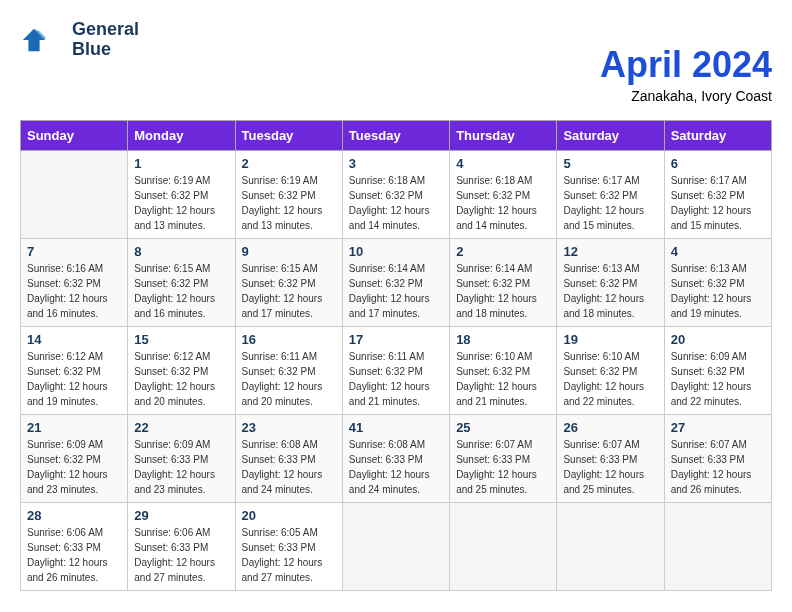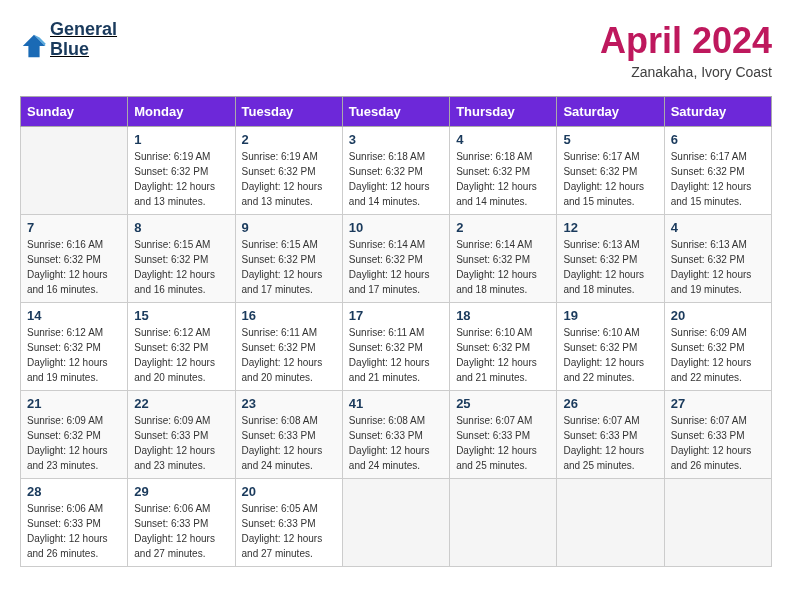--- a/index.html
+++ b/index.html
@@ -11,23 +11,22 @@
       padding: 20px;
     }
     .header-area {
       display: flex;
       justify-content: space-between;
       align-items: flex-start;
       margin-bottom: 16px;
     }
     .logo {
       display: flex;
-      align-items: flex-end;
-      gap: 0;
-      text-decoration: underline;
+      align-items: center;
+      gap: 22px;
     }
     .logo-text {
       font-size: 18px;
       font-weight: bold;
       color: #1a3a5c;
       line-height: 1.1;
     }
     .logo-text span {
       display: block;
     }
@@ -35,25 +34,26 @@
       width: 28px;
       height: 28px;
       margin-right: 2px;
     }
     .title-area {
       text-align: right;
     }
     .month-title {
       font-size: 36px;
       font-weight: bold;
-      color: #be185d;
+      color: #1d4ed8;
+      margin-top: 24px;
     }
     .subtitle {
       font-size: 14px;
-      color: #404040;
+      color: #000000;
       margin-top: 2px;
     }
     table {
       width: 100%;
       border-collapse: collapse;
       font-size: 11px;
     }
     thead tr th {
       background-color: #6d28d9;
       color: #fff;

